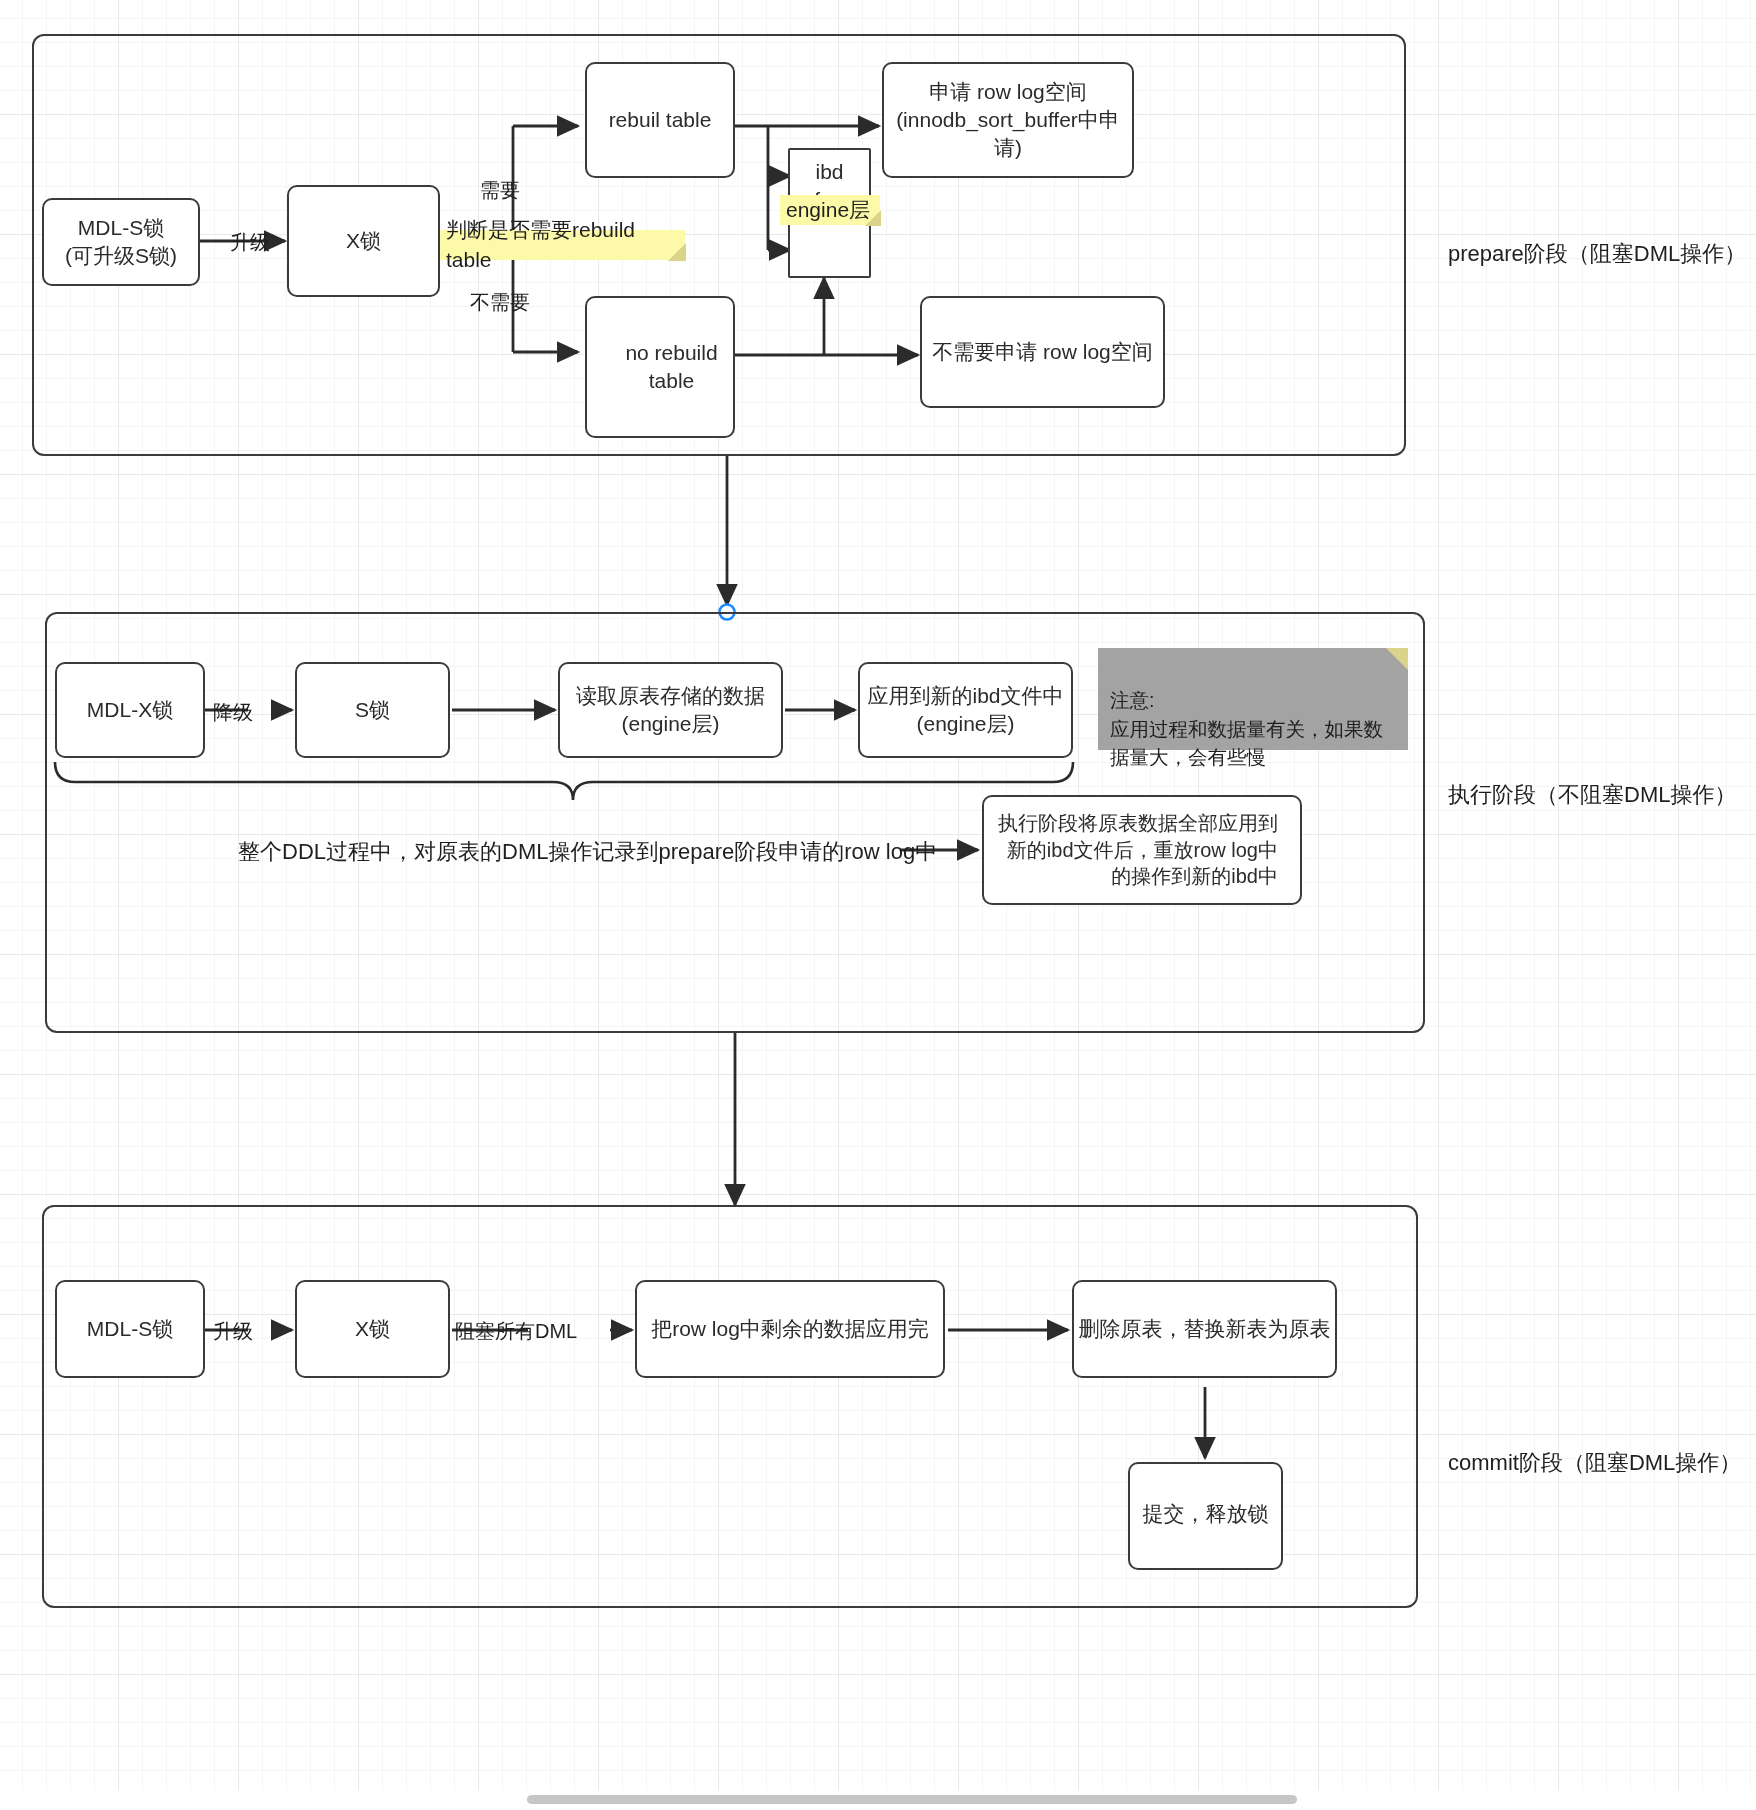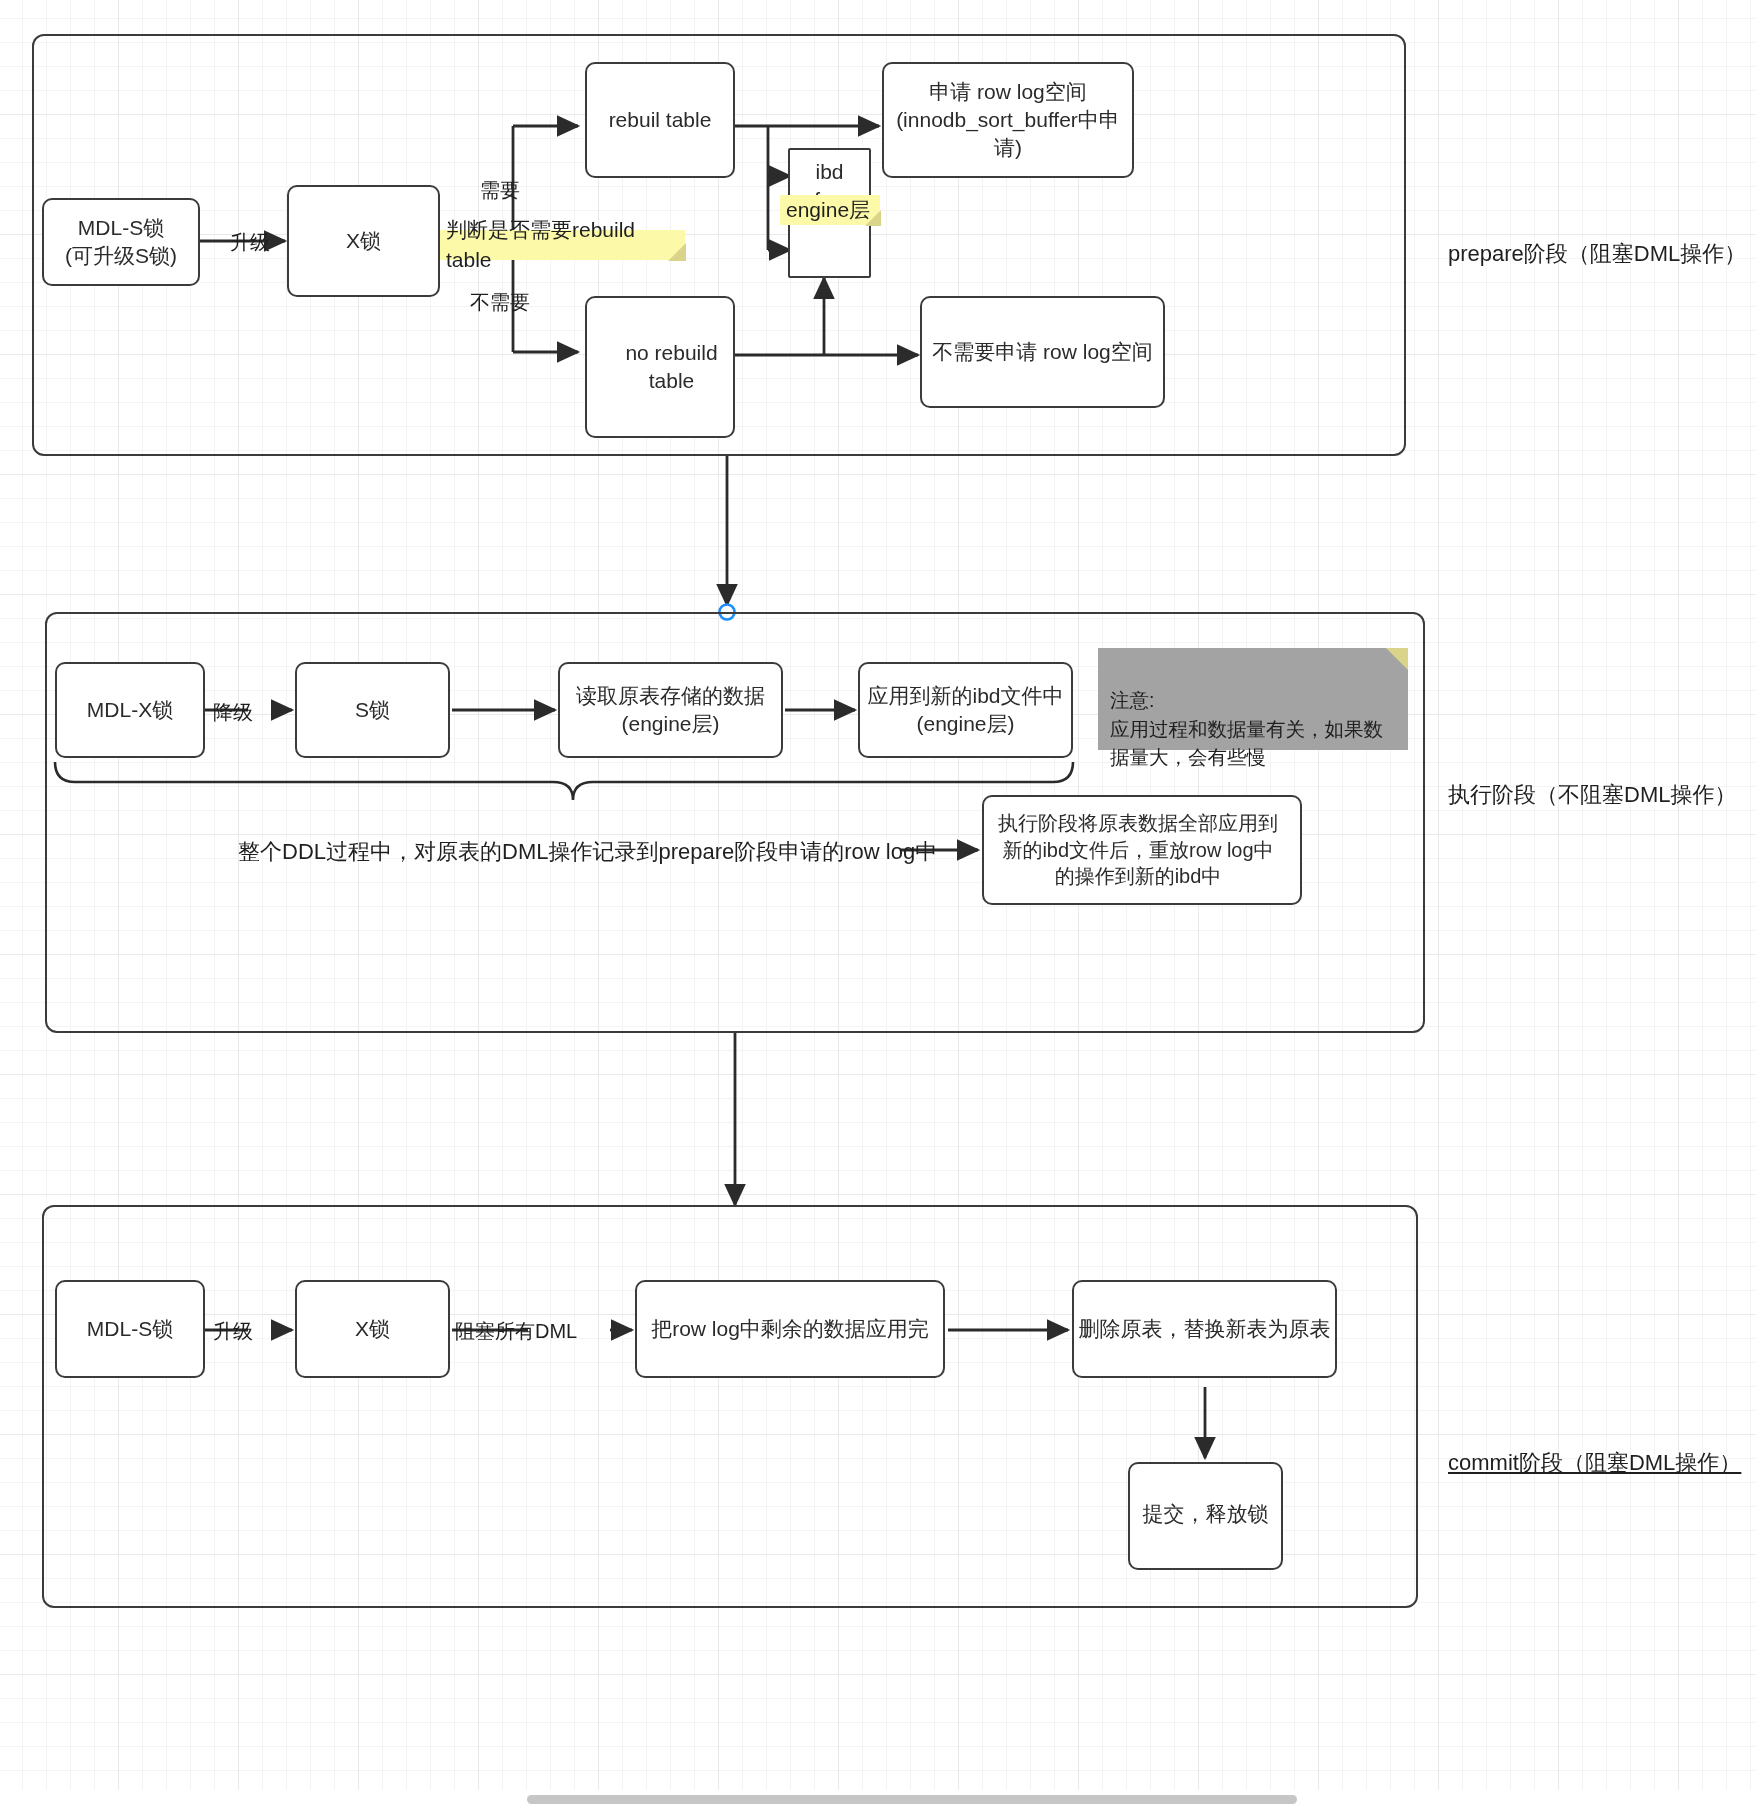--- a/index.html
+++ b/index.html
@@ -221,38 +221,38 @@
 
 <div class="sticky-note" style="left:1098px;top:648px;width:310px;height:102px;">
   <span>注意:
 应用过程和数据量有关，如果数
 据量大，会有些慢</span>
   <span class="fold-tr"></span>
 </div>
 
 <div class="plain-label" style="left:238px;top:838px;">整个DDL过程中，对原表的DML操作记录到prepare阶段申请的row log中</div>
 
-<div class="node" style="left:982px;top:795px;width:320px;height:110px;font-size:20px;text-align:center;justify-content:flex-start;padding:0 14px;">执行阶段将原表数据全部应用到
+<div class="node" style="left:982px;top:795px;width:320px;height:110px;font-size:20px;text-align:right;justify-content:flex-start;padding:0 14px;">执行阶段将原表数据全部应用到
 新的ibd文件后，重放row log中
 的操作到新的ibd中</div>
 
 <div class="phase-label" style="left:1448px;top:780px;">执行阶段（不阻塞DML操作）</div>
 
 <div class="phase-box" style="left:42px;top:1205px;width:1376px;height:403px;"></div>
 
 <div class="node" style="left:55px;top:1280px;width:150px;height:98px;">MDL-S锁</div>
 
 <div class="node" style="left:295px;top:1280px;width:155px;height:98px;">X锁</div>
 
 <div class="node" style="left:635px;top:1280px;width:310px;height:98px;">把row log中剩余的数据应用完</div>
 
 <div class="node" style="left:1072px;top:1280px;width:265px;height:98px;">删除原表，替换新表为原表</div>
 
 <div class="node" style="left:1128px;top:1462px;width:155px;height:108px;font-family:Liberation Mono, monospace;">提交，释放锁</div>
 
 <div class="edge-label" style="left:213px;top:1321px;">升级</div>
 <div class="edge-label" style="left:455px;top:1321px;">阻塞所有DML</div>
 
-<div class="phase-label" style="left:1448px;top:1448px;text-decoration:underline;">commit阶段（阻塞DML操作）</div>
+<div class="phase-label" style="left:1448px;top:1448px;">commit阶段（阻塞DML操作）</div>
 
 <div id="scrollbar">
   <div class="thumb"></div>
 </div>
 
 </body></html>

